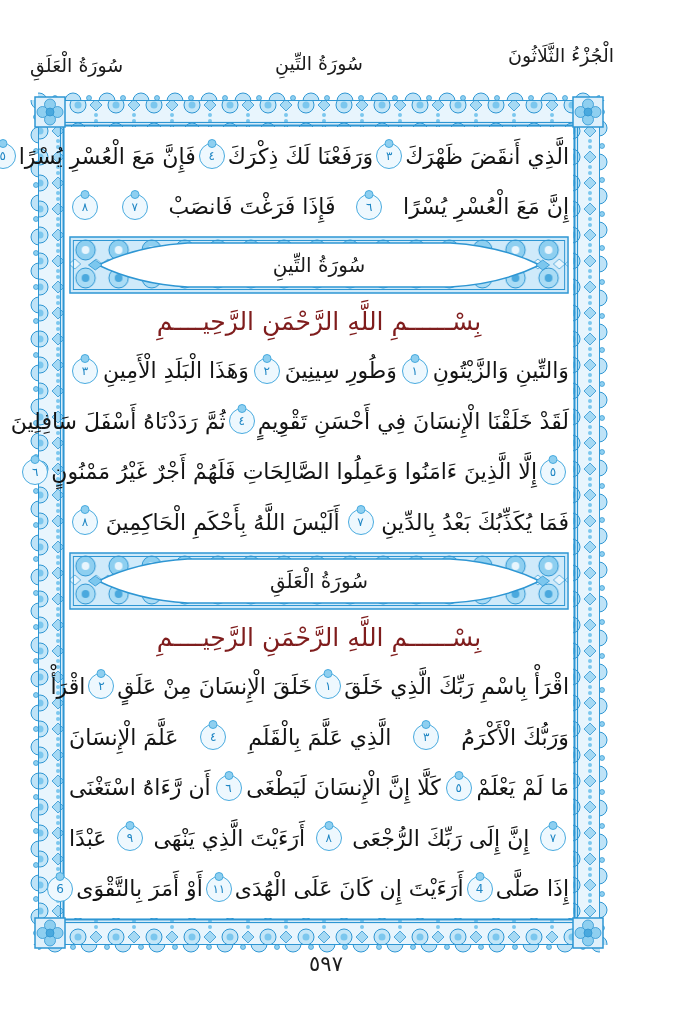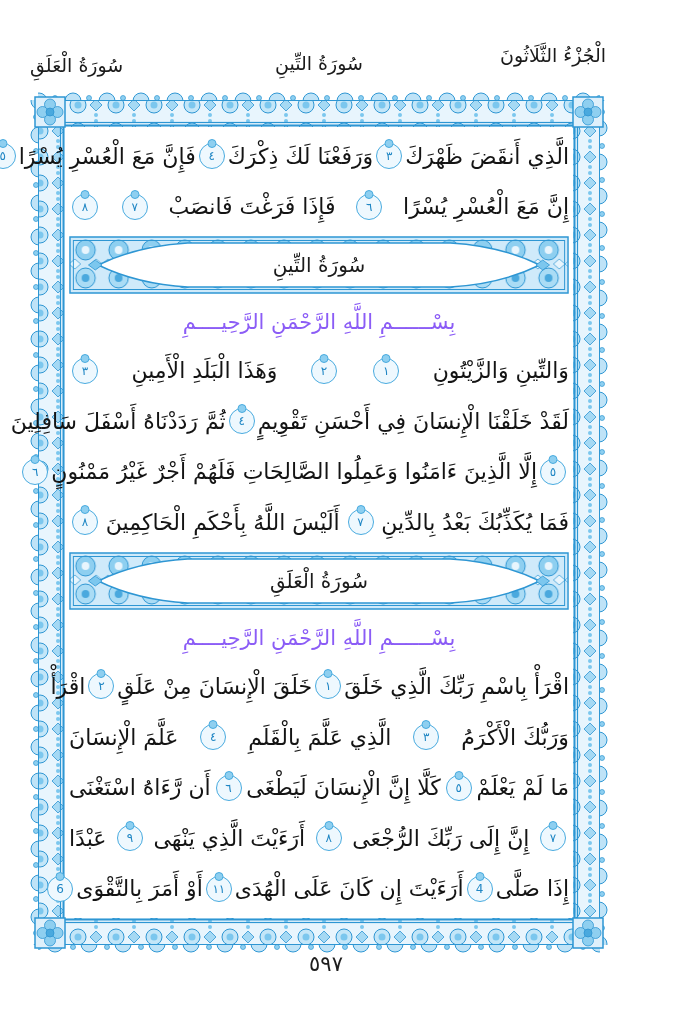--- a/index.html
+++ b/index.html
@@ -2,21 +2,21 @@
 <html lang="ar" dir="rtl"><head>
 <meta charset="utf-8">
 <style>
   html,body{margin:0;padding:0;}
   body{
     width:682px;height:1024px;position:relative;background:#ffffff;
     font-family:"DejaVu Sans", sans-serif;overflow:hidden;
   }
   
   .hdr{position:absolute;top:46px;color:#1b1b1b;font-size:19px;white-space:nowrap;}
-  .hdr-right{right:76px;top:44px;}
+  .hdr-right{right:68px;top:44px;}
   .hdr-center{left:319px;transform:translateX(-50%);top:52px;}
   .hdr-left{left:30px;top:54px;}
   
   .frame-svg{position:absolute;left:30px;top:92px;width:578px;height:861px;}
   
   .content{
     position:absolute;left:65px;top:127px;width:508px;height:791px;
     display:flex;flex-direction:column;justify-content:space-between;
     padding:6px 4px;box-sizing:border-box;
   }
@@ -38,21 +38,21 @@
   .surah-band{
     position:relative;height:58px;flex:0 0 auto;margin:2px 0;
   }
   .surah-band svg{position:absolute;inset:0;width:100%;height:100%;}
   .surah-band-title{
     position:absolute;inset:0;display:flex;align-items:center;justify-content:center;
     font-size:20px;color:#1b1b1b;z-index:2;
   }
   .bismillah-row{
     display:flex;justify-content:center;align-items:center;height:42px;flex:0 0 auto;
-    font-size:21px;color:#8b5cf6;
+    font-size:25px;color:#7f1d1d;
   }
   
   .page-number{
     position:absolute;left:319px;top:952px;transform:translateX(-50%);
     font-size:21px;color:#1d1d1d;margin-left:7px;
   }
 </style>
 </head>
 <body>
 
@@ -143,20 +143,21 @@
       <path d="M20,29 l7,-5 7,5 -7,5 z" fill="#7cc7ee" stroke="#2e96d3" stroke-width="0.8"></path>
       <path d="M480,29 l7,-5 7,5 -7,5 z" fill="#7cc7ee" stroke="#2e96d3" stroke-width="0.8"></path>
     </svg>
     <div class="surah-band-title">سُورَةُ التِّينِ</div>
   </div>
 
   <div class="bismillah-row">بِسْــــــمِ اللَّهِ الرَّحْمَنِ الرَّحِيــــمِ</div>
 <div class="ayat-row">
       <span class="ayat-text">وَالتِّينِ وَالزَّيْتُونِ</span>
       <span class="ayah-num">١</span>
+      <span class="ayat-text">وَطُورِ سِينِينَ</span>
       <span class="ayah-num">٢</span>
       <span class="ayat-text">وَهَذَا الْبَلَدِ الْأَمِينِ</span>
       <span class="ayah-num">٣</span>
     </div>
     <div class="ayat-row">
       <span class="ayat-text">لَقَدْ خَلَقْنَا الْإِنسَانَ فِي أَحْسَنِ تَقْوِيمٍ</span>
       <span class="ayah-num">٤</span>
       <span class="ayat-text">ثُمَّ رَدَدْنَاهُ أَسْفَلَ سَافِلِينَ</span>
     </div>
     <div class="ayat-row">

